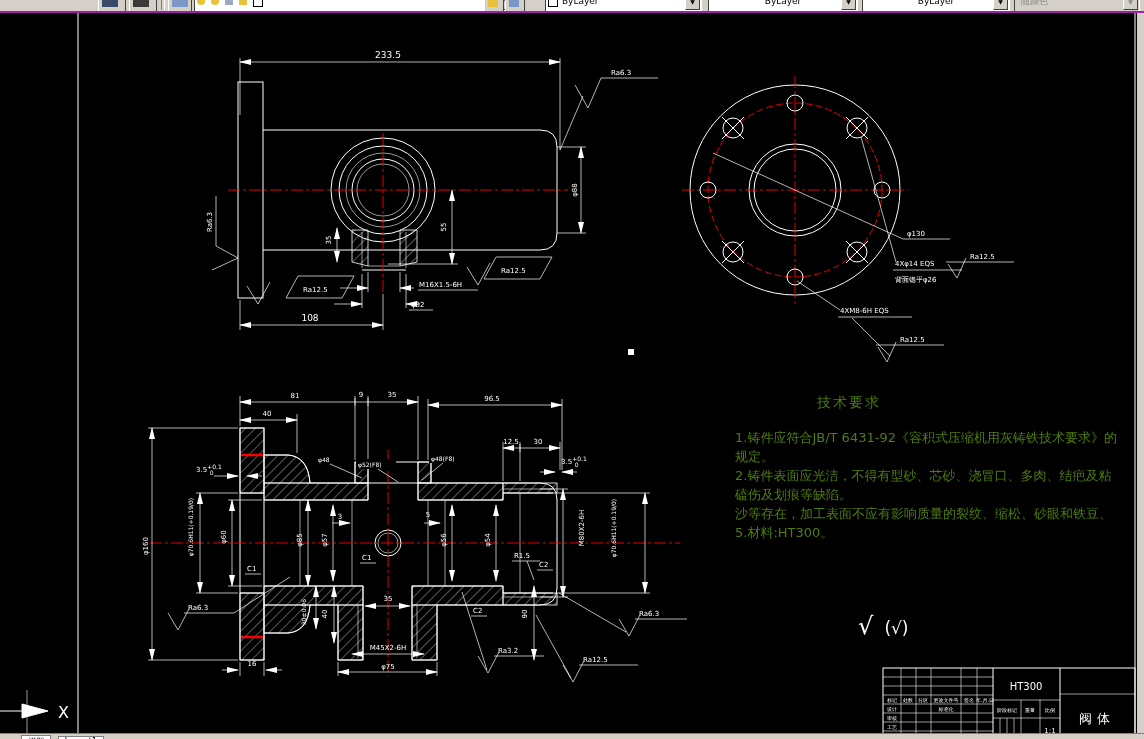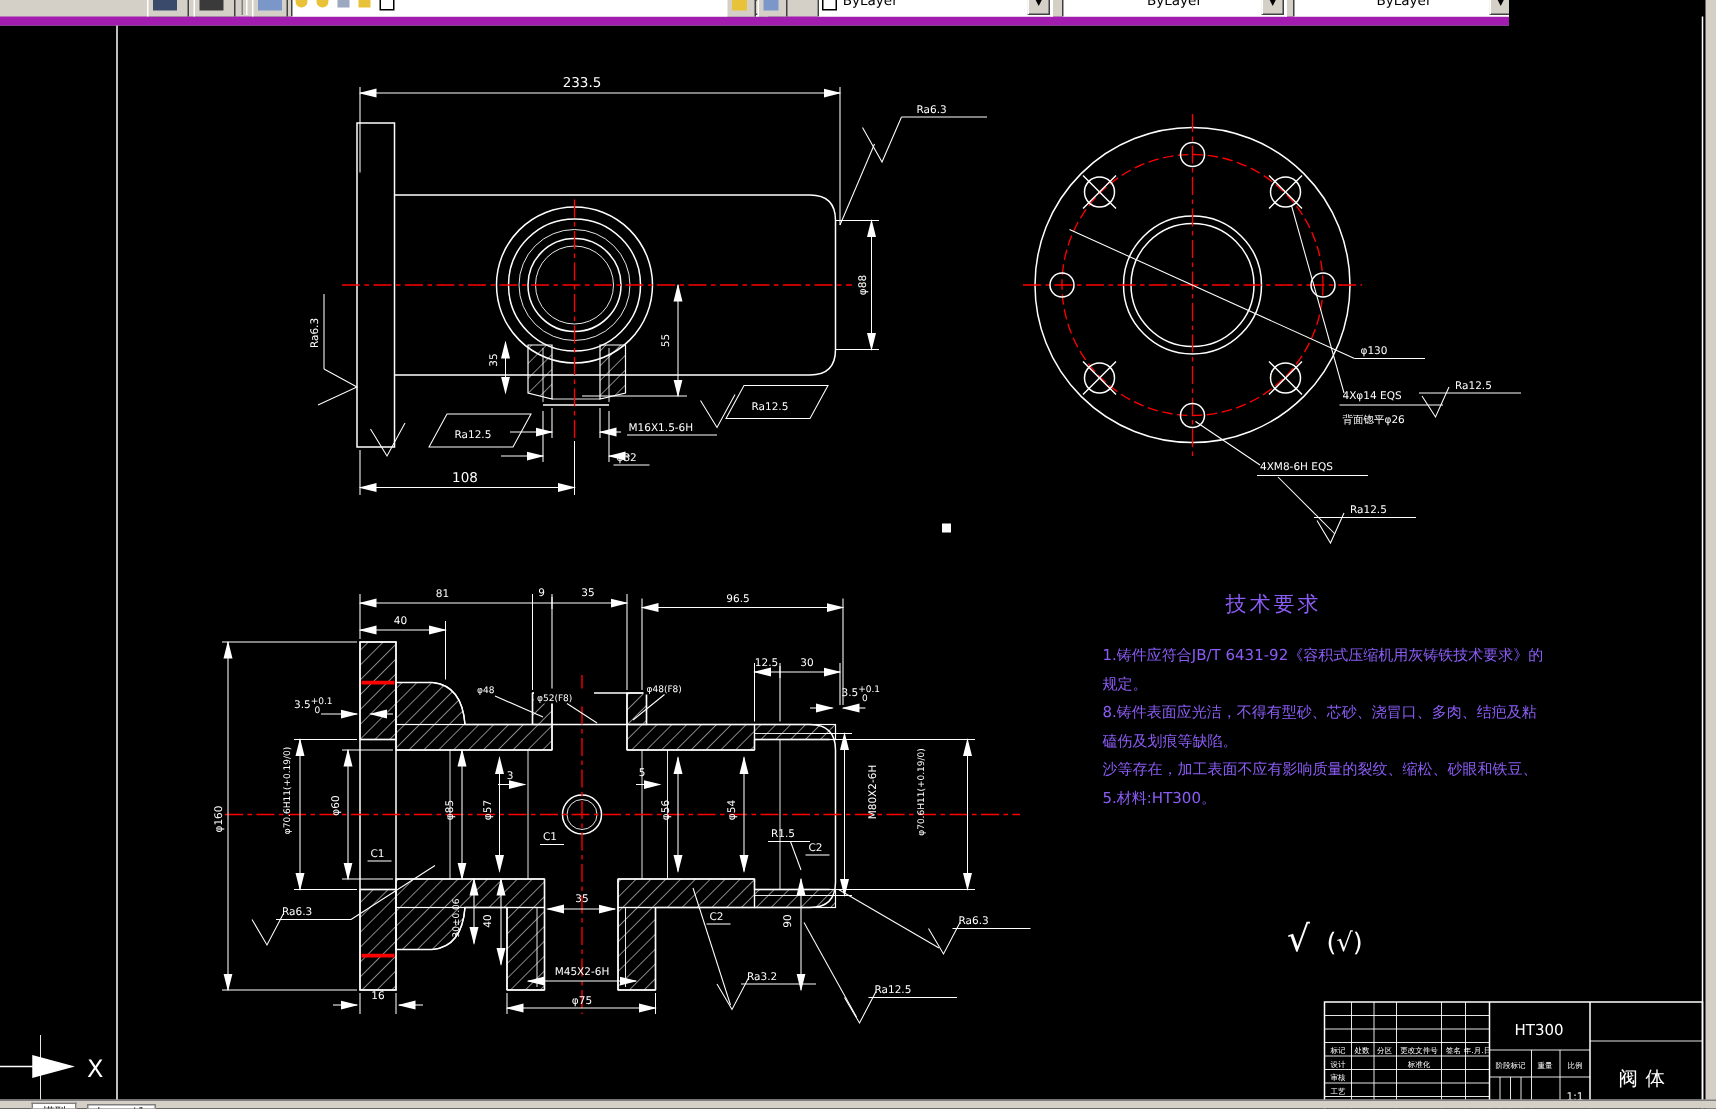--- a/index.html
+++ b/index.html
@@ -1,36 +1,36 @@
 <!DOCTYPE html>
 <html><head>
 <meta charset="utf-8">
 <style>
   html,body{margin:0;padding:0;background:#000;width:1144px;height:739px;overflow:hidden;
     font-family:"DejaVu Sans",sans-serif;position:relative}
   #stage{position:absolute;left:0;top:0;width:1144px;height:739px;background:#000}
   
-  .toolbar{position:absolute;left:0;top:0;width:1006px;height:11px;background:#d4d0c8;overflow:hidden;z-index:30;border-bottom:6px solid #a21caf}
+  .toolbar{position:absolute;left:0;top:0;width:1144px;height:11px;background:#d4d0c8;overflow:hidden;z-index:30;border-bottom:2px solid #a21caf}
   .tbtn{position:absolute;top:-8px;height:18px;border:1px solid;border-color:#fff #404040 #404040 #fff;background:#d4d0c8}
   .tbtn .ic{position:absolute;left:3px;top:3px;width:16px;height:11px}
   .sep{position:absolute;top:-6px;width:2px;height:16px;border-left:1px solid #808080;border-right:1px solid #fff}
   .combo{position:absolute;top:-7px;height:17px;background:#fff;border:1px solid;border-color:#404040 #fff #fff #404040;font-size:9px;color:#000;line-height:15px;white-space:nowrap}
   .combo .arr{position:absolute;right:1px;top:1px;width:13px;height:13px;background:#d4d0c8;border:1px solid;border-color:#fff #404040 #404040 #fff;font-size:6px;text-align:center;line-height:12px;color:#000}
   .combo.gray{background:#d4d0c8;color:#888}
   .mini{display:inline-block;width:8px;height:8px;margin:3px 1px 0 2px;vertical-align:top}
   
   .tabstrip{position:absolute;left:0;top:733px;width:1144px;height:6px;background:#d4d0c8;overflow:hidden;z-index:30;border-top:1px solid #808080;font-size:8px;color:#000}
   .tabstrip span{display:inline-block;margin-left:4px;transform:translateY(1px)}
   .tab{border:1px solid #808080;background:#fff;padding:0 6px;border-bottom:none}
   
   .rstrip{position:absolute;left:1137px;top:0;width:7px;height:739px;background:#d4d0c8;z-index:25}
   
-  .tech{position:absolute;left:735px;top:394px;width:284px;color:#8b5cf6;z-index:10}
+  .tech{position:absolute;left:735px;top:394px;width:284px;color:#4d7c0f;z-index:10}
   .tech .tt{font-size:14px;letter-spacing:2px;padding-left:82px;margin-bottom:16px}
-  .tech .ln{font-size:10px;line-height:19px;white-space:nowrap}
+  .tech .ln{font-size:13px;line-height:19px;white-space:nowrap}
   .note{position:absolute;left:858px;top:612px;color:#fff;z-index:10}
   .note .big{font-size:24px}
   .note .sm{font-size:17px;margin-left:6px}
   svg text{fill:#fff;font-family:"DejaVu Sans",sans-serif}
   .dim{font-size:9px}
   .dims{font-size:7px}
   .dimt{font-size:6px}
   .tb5{font-size:5px}
 </style>
 </head>
@@ -440,21 +440,21 @@
   <path d="M22,704 L48,711 L22,718 Z" fill="#fff" stroke="#fff"></path>
   <line x1="27" y1="690" x2="27" y2="734" class="tn"></line>
   <text x="58" y="718" style="font-size:16px">X</text>
 </g>
 </svg>
 
 <div class="tech">
   <div class="tt">技术要求</div>
   <div class="ln">1.铸件应符合JB/T 6431-92《容积式压缩机用灰铸铁技术要求》的</div>
   <div class="ln">规定。</div>
-  <div class="ln">8.铸件表面应光洁，不得有型砂、芯砂、浇冒口、多肉、结疤及粘</div>
+  <div class="ln">2.铸件表面应光洁，不得有型砂、芯砂、浇冒口、多肉、结疤及粘</div>
   <div class="ln">磕伤及划痕等缺陷。</div>
   <div class="ln">沙等存在，加工表面不应有影响质量的裂纹、缩松、砂眼和铁豆、</div>
   <div class="ln">5.材料:HT300。</div>
 </div>
 
 <div class="note">
   <span class="big">√</span>
   <span class="sm">(√)</span>
 </div>
 

